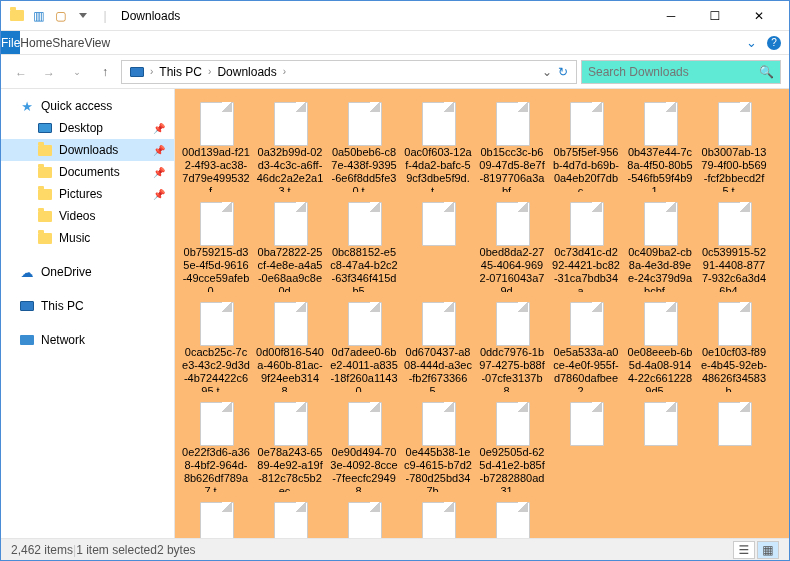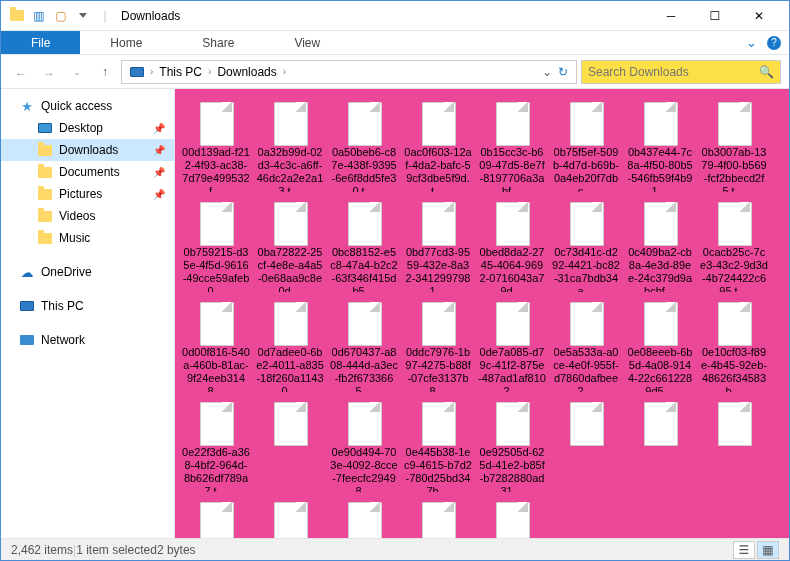--- a/index.html
+++ b/index.html
@@ -4,41 +4,41 @@
 <style>
 *{box-sizing:border-box;margin:0;padding:0;font-family:"Segoe UI",Tahoma,sans-serif;font-size:12px;user-select:none}
 body{background:#fff;width:790px;height:561px;overflow:hidden;border:1px solid #4a8dd6;position:relative}
 .titlebar{height:30px;background:#fff;display:flex;align-items:center;padding:0 8px;border-bottom:1px solid #e5e5e5}
 .tb-icons{display:flex;gap:6px;align-items:center}
 .qat-icon{width:16px;height:16px;display:flex;align-items:center;justify-content:center;color:#555}
 .tb-title{margin-left:8px;color:#000}
 .win-controls{margin-left:auto;display:flex}
 .win-btn{width:44px;height:28px;display:flex;align-items:center;justify-content:center;color:#000}
 .ribbon-tabs{height:24px;display:flex;align-items:stretch;background:#fff;border-bottom:1px solid #e5e5e5}
-.rtab{padding:4px 30px;color:#444;display:flex;align-items:center}
+.rtab{padding:4px 0;color:#444;display:flex;align-items:center}
 .rtab.file{background:#1979ca;color:#fff}
 .ribbon-right{margin-left:auto;display:flex;align-items:center;padding-right:8px;gap:10px;color:#1979ca}
 .navbar{height:34px;display:flex;align-items:center;padding:4px 8px;gap:4px;border-bottom:1px solid #e5e5e5;background:#fff}
 .nav-arrow{width:24px;height:24px;display:flex;align-items:center;justify-content:center;color:#999;border-radius:2px}
 .nav-arrow.enabled{color:#555}
 .breadcrumb{flex:1;height:24px;border:1px solid #ccc;display:flex;align-items:center;padding:0 4px;gap:2px;background:#fff}
 .bc-seg{padding:0 4px;color:#000;display:flex;align-items:center;gap:4px}
 .bc-sep{color:#888;font-size:10px}
-.searchbox{width:200px;height:24px;border:1px solid #ccc;display:flex;align-items:center;padding:0 6px;color:#888;background:#fde047}
+.searchbox{width:200px;height:24px;border:1px solid #ccc;display:flex;align-items:center;padding:0 6px;color:#888;background:#5eead4}
 .searchbox input{border:none;outline:none;flex:1;color:#555;font-size:12px;background:transparent}
 .body{display:flex;height:calc(100% - 30px - 24px - 34px - 22px)}
 .sidebar{width:174px;border-right:1px solid #e5e5e5;background:#fff;padding:6px 0;overflow:hidden}
 .nav-group{margin-bottom:12px}
 .nav-item{height:22px;display:flex;align-items:center;padding-left:18px;gap:6px;color:#000}
 .nav-item.header{font-weight:400}
 .nav-item.child{padding-left:36px}
 .nav-item.selected{background:#cce8ff}
 .nav-icon{width:16px;height:16px;flex-shrink:0;display:flex;align-items:center;justify-content:center}
 .pin{margin-left:auto;margin-right:8px;color:#6b8db5;font-size:10px}
-.content{flex:1;background:#ec4899;overflow:hidden;padding:6px 4px;display:flex;flex-wrap:wrap;align-content:flex-start;gap:0}
+.content{flex:1;background:#fdba74;overflow:hidden;padding:6px 4px;display:flex;flex-wrap:wrap;align-content:flex-start;gap:0}
 .file-item{width:72px;height:98px;display:flex;flex-direction:column;align-items:center;padding:2px;margin:1px}
 .file-icon{width:48px;height:52px;position:relative;margin-bottom:2px}
 .file-icon::before{content:"";position:absolute;left:8px;top:4px;width:32px;height:42px;background:#fff;border:1px solid #ccc;border-radius:1px}
 .file-icon::after{content:"";position:absolute;right:8px;top:4px;width:10px;height:10px;background:linear-gradient(135deg,#fff 48%,#ccc 50%)}
 .file-name{font-size:11px;line-height:13px;text-align:center;color:#000;word-break:break-all;overflow:hidden;max-height:52px;width:100%}
 .statusbar{height:22px;background:#f0f0f0;border-top:1px solid #e5e5e5;display:flex;align-items:center;padding:0 10px;color:#555;font-size:11px}
 .sb-right{margin-left:auto;display:flex;gap:2px}
 .view-btn{width:22px;height:18px;border:1px solid #ccc;background:#fff;display:flex;align-items:center;justify-content:center}
 .view-btn.active{background:#cce8ff}
 .tri{width:0;height:0;border-left:4px solid transparent;border-right:4px solid transparent;border-top:5px solid #666;display:inline-block}
@@ -196,21 +196,21 @@
       <div class="file-item">
         <div class="file-icon"></div>
         <div class="file-name">0ac0f603-12af-4da2-bafc-59cf3dbe5f9d.t…</div>
       </div>
       <div class="file-item">
         <div class="file-icon"></div>
         <div class="file-name">0b15cc3c-b609-47d5-8e7f-8197706a3abf…</div>
       </div>
       <div class="file-item">
         <div class="file-icon"></div>
-        <div class="file-name">0b75f5ef-509b-4d7d-b69b-0a4eb20f7dbc…</div>
+        <div class="file-name">0b75f5ef-956b-4d7d-b69b-0a4eb20f7dbc…</div>
       </div>
       <div class="file-item">
         <div class="file-icon"></div>
         <div class="file-name">0b437e44-7c8a-4f50-80b5-546fb59f4b91…</div>
       </div>
       <div class="file-item">
         <div class="file-icon"></div>
         <div class="file-name">0b3007ab-1379-4f00-b569-fcf2bbecd2f5.t…</div>
       </div>
       <div class="file-item">
@@ -220,76 +220,76 @@
       <div class="file-item">
         <div class="file-icon"></div>
         <div class="file-name">0ba72822-25cf-4e8e-a4a5-0e68aa9c8e0d…</div>
       </div>
       <div class="file-item">
         <div class="file-icon"></div>
         <div class="file-name">0bc88152-e5c8-47a4-b2c2-63f346f415db5…</div>
       </div>
       <div class="file-item">
         <div class="file-icon"></div>
-        <div class="file-name">0bd77cd3-9559-432e-8a32-3412997981…</div>
       </div>
       <div class="file-item">
         <div class="file-icon"></div>
         <div class="file-name">0bed8da2-2745-4064-9692-0716043a79d…</div>
       </div>
       <div class="file-item">
         <div class="file-icon"></div>
         <div class="file-name">0c73d41c-d292-4421-bc82-31ca7bdb34a…</div>
       </div>
       <div class="file-item">
         <div class="file-icon"></div>
         <div class="file-name">0c409ba2-cb8a-4e3d-89ee-24c379d9abcbf…</div>
       </div>
       <div class="file-item">
         <div class="file-icon"></div>
+        <div class="file-name">0c539915-5291-4408-8777-932c6a3d46b4…</div>
+      </div>
+      <div class="file-item">
+        <div class="file-icon"></div>
         <div class="file-name">0cacb25c-7ce3-43c2-9d3d-4b724422c695.t…</div>
       </div>
       <div class="file-item">
         <div class="file-icon"></div>
         <div class="file-name">0d00f816-540a-460b-81ac-9f24eeb3148…</div>
       </div>
       <div class="file-item">
         <div class="file-icon"></div>
         <div class="file-name">0d7adee0-6be2-4011-a835-18f260a11430…</div>
       </div>
       <div class="file-item">
         <div class="file-icon"></div>
         <div class="file-name">0d670437-a808-444d-a3ec-fb2f6733665…</div>
       </div>
       <div class="file-item">
         <div class="file-icon"></div>
         <div class="file-name">0ddc7976-1b97-4275-b88f-07cfe3137b8…</div>
       </div>
       <div class="file-item">
         <div class="file-icon"></div>
-        <div class="file-name">0de7a085-d79c-41f2-875e-487ad1af8102…</div>
-      </div>
-      <div class="file-item">
-        <div class="file-icon"></div>
         <div class="file-name">0e5a533a-a0ce-4e0f-955f-d7860dafbee2…</div>
       </div>
       <div class="file-item">
         <div class="file-icon"></div>
         <div class="file-name">0e08eeeb-6b5d-4a08-9144-22c6612289d5…</div>
       </div>
       <div class="file-item">
         <div class="file-icon"></div>
         <div class="file-name">0e10cf03-f89e-4b45-92eb-48626f34583b…</div>
       </div>
       <div class="file-item">
         <div class="file-icon"></div>
         <div class="file-name">0e22f3d6-a368-4bf2-964d-8b626df789a7.t…</div>
       </div>
       <div class="file-item">
         <div class="file-icon"></div>
+        <div class="file-name">0e78a243-6589-4e92-a19f-812c78c5b2ec…</div>
       </div>
       <div class="file-item">
         <div class="file-icon"></div>
         <div class="file-name">0e90d494-703e-4092-8cce-7feecfc29498…</div>
       </div>
       <div class="file-item">
         <div class="file-icon"></div>
         <div class="file-name">0e445b38-1ec9-4615-b7d2-780d25bd347b…</div>
       </div>
       <div class="file-item">

